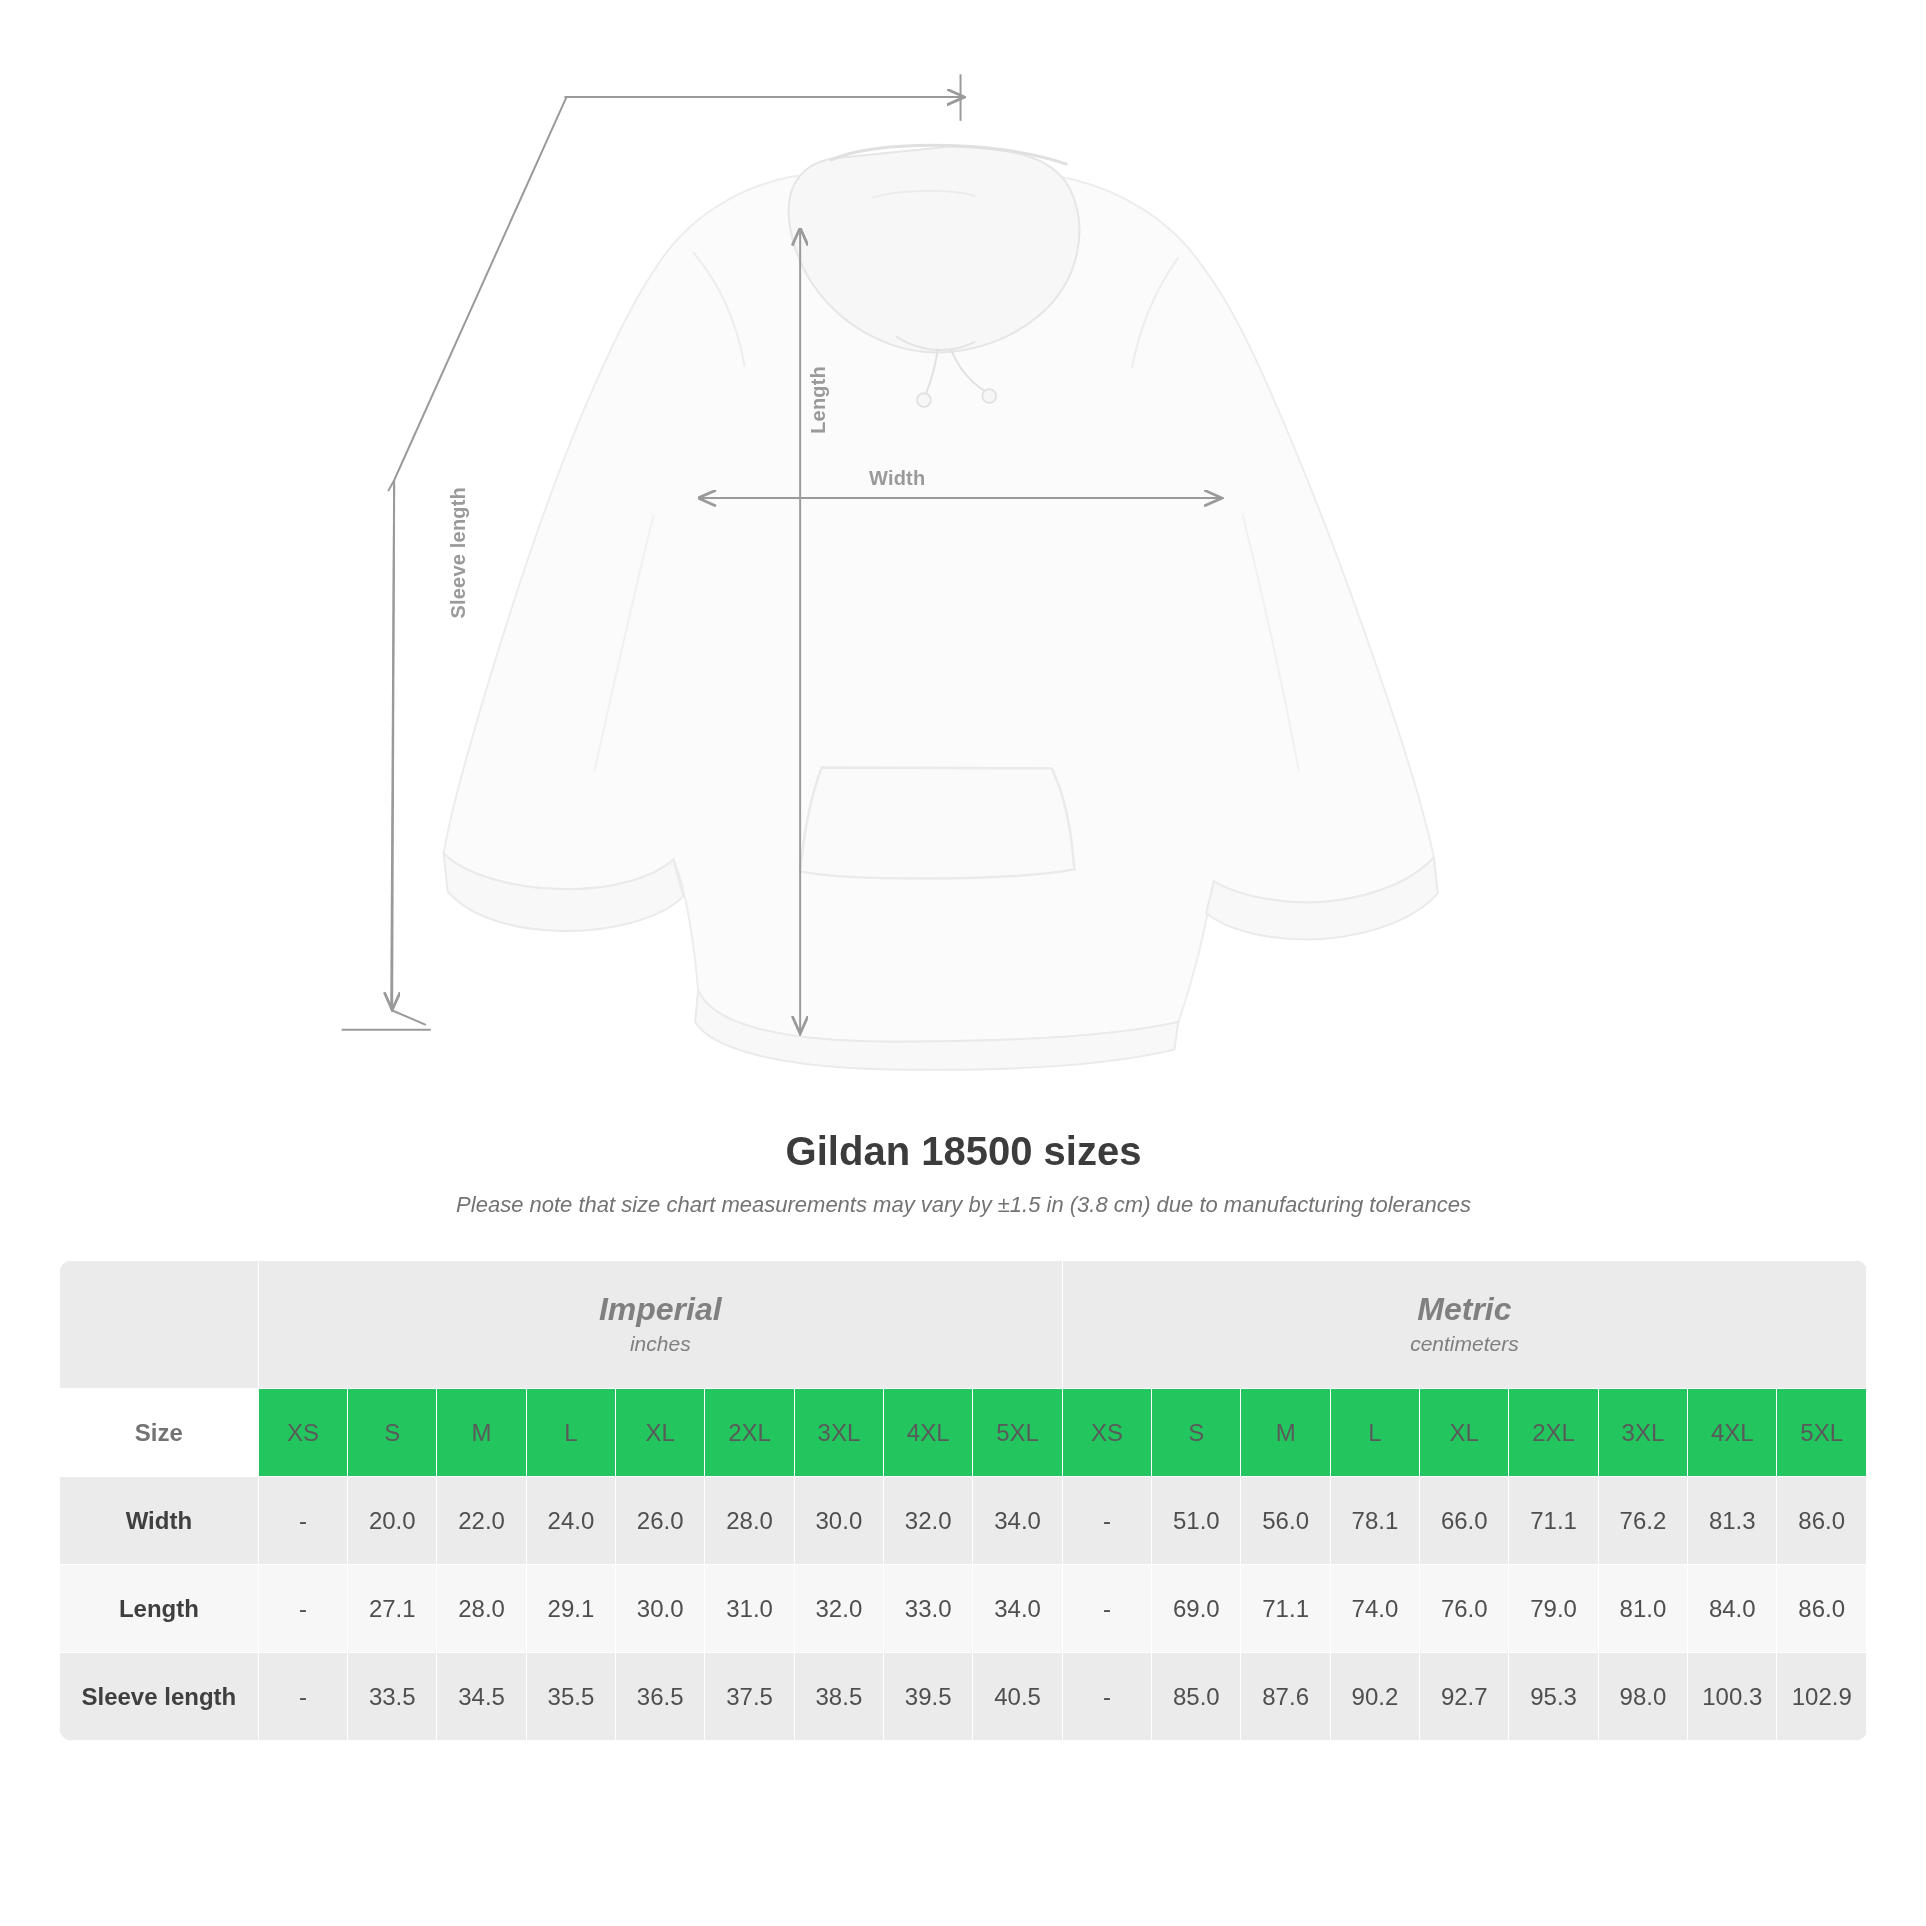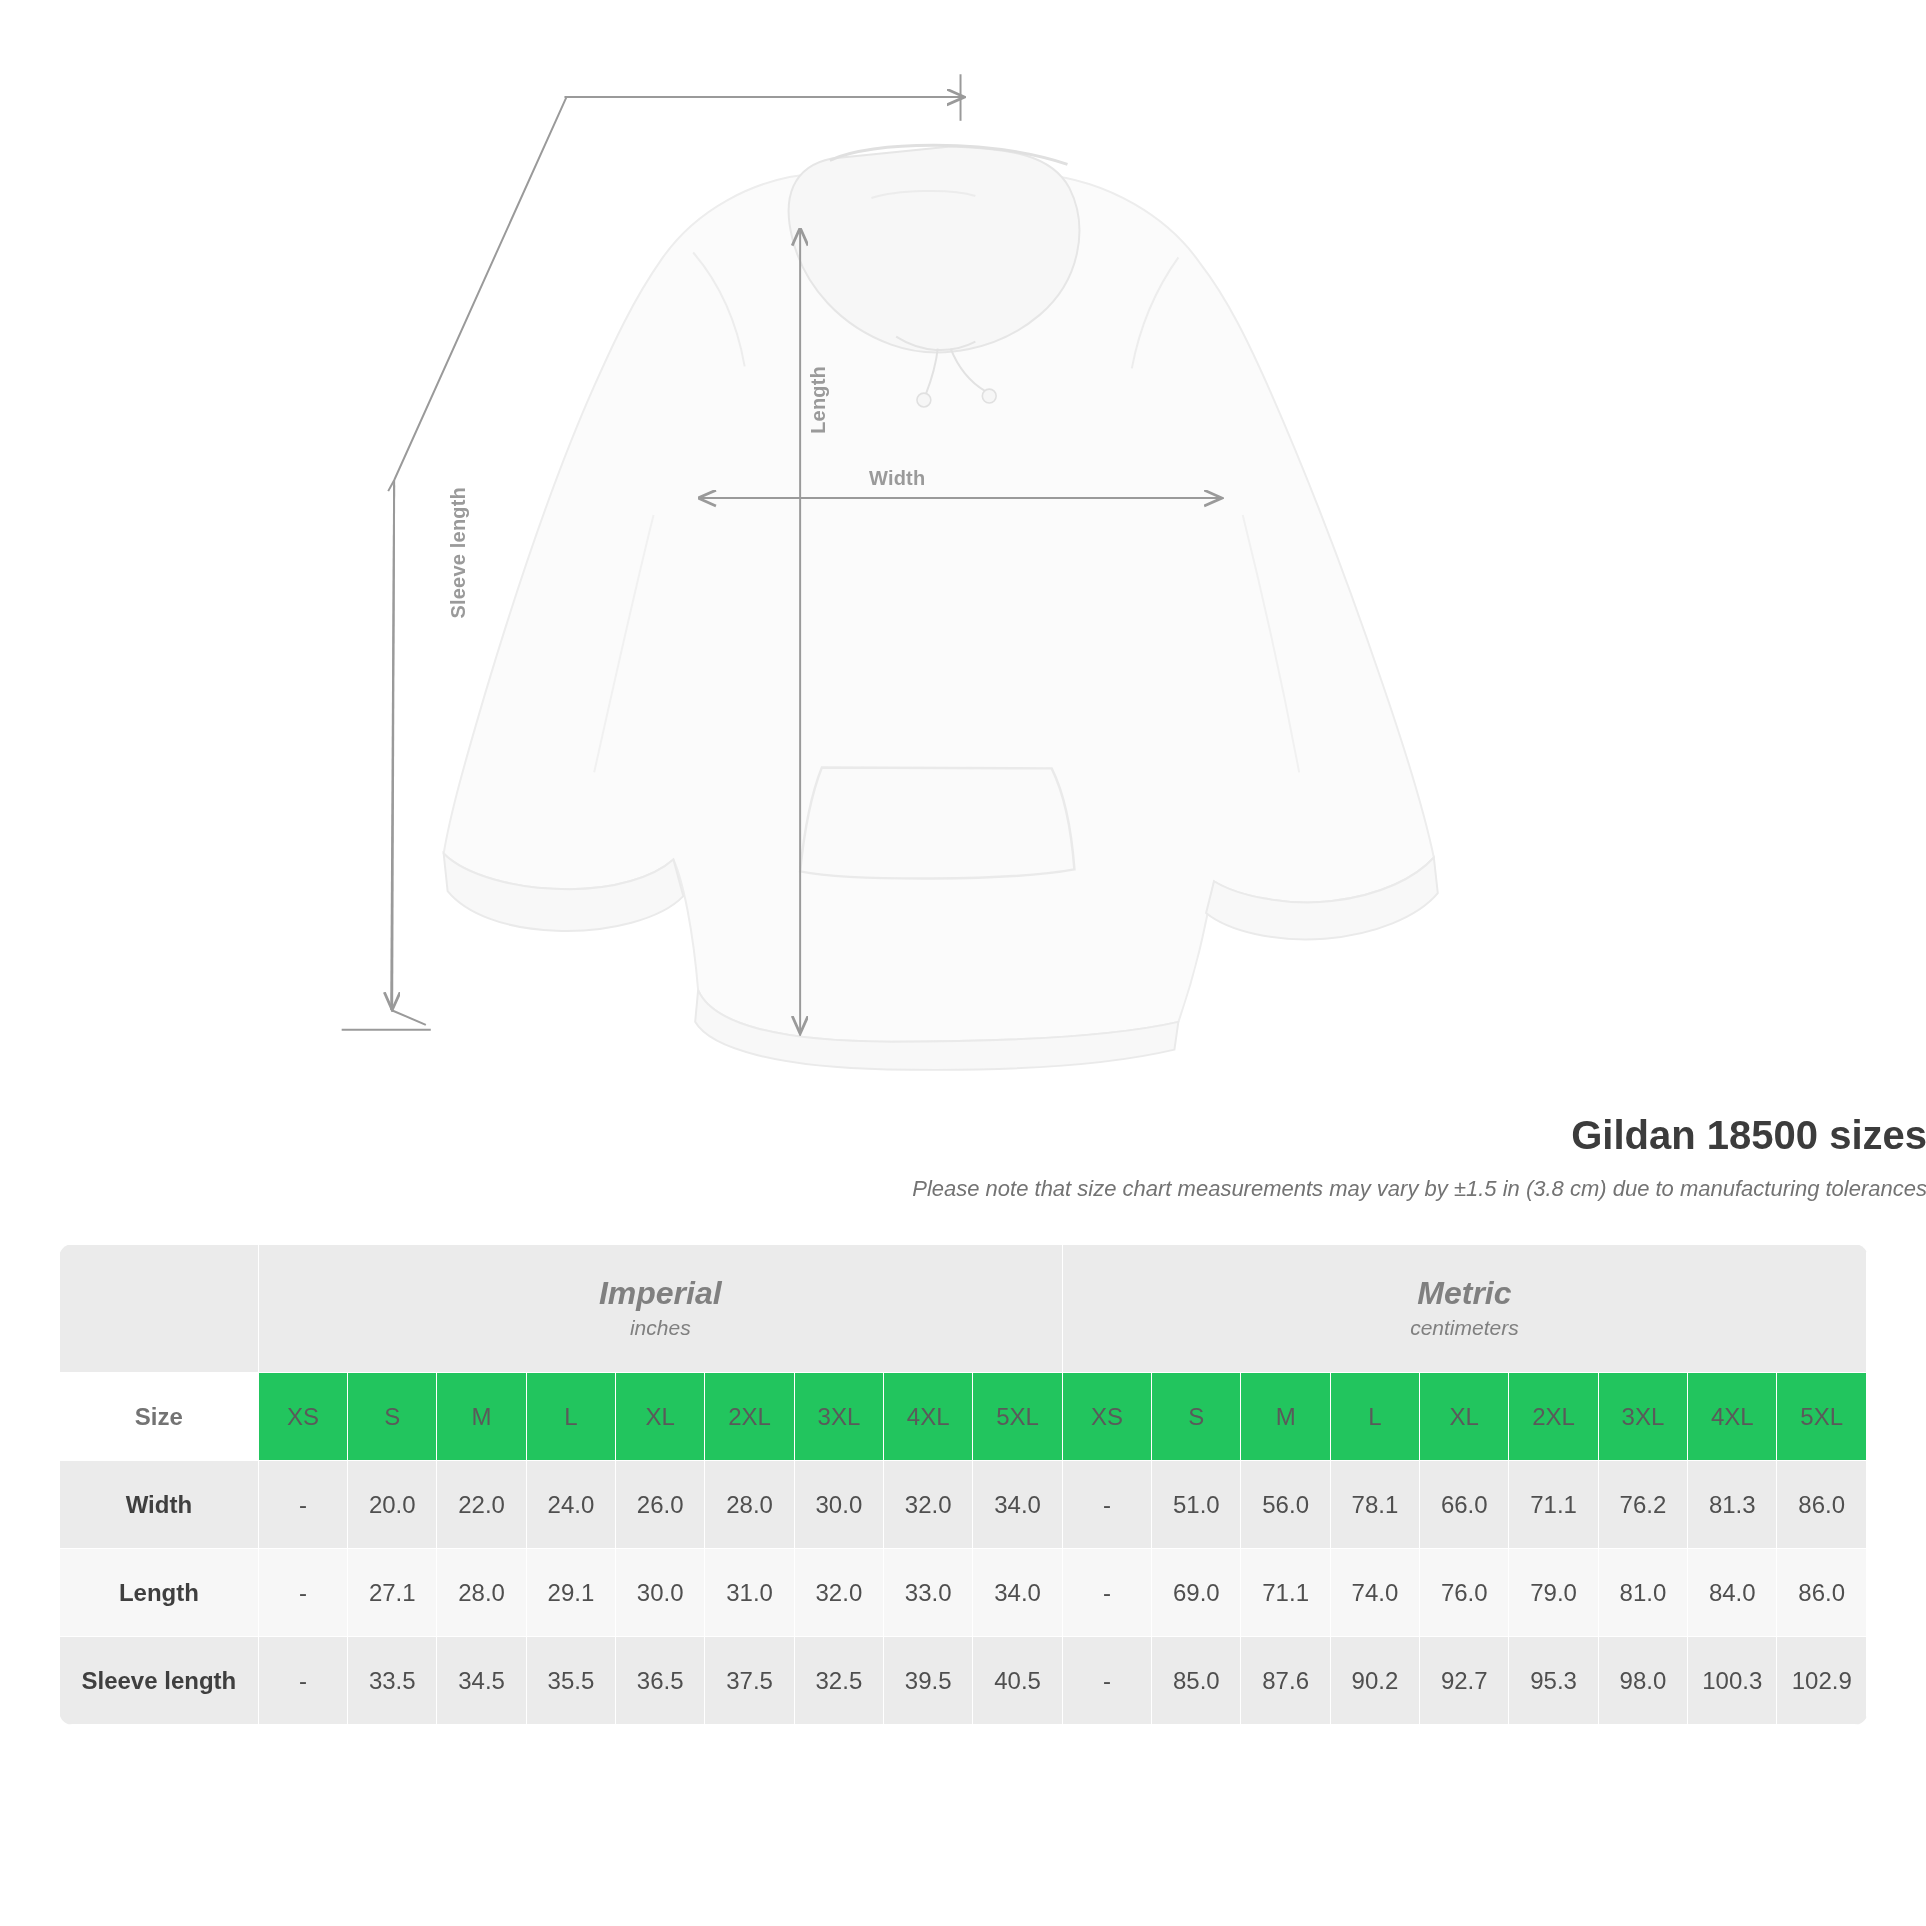--- a/index.html
+++ b/index.html
@@ -41,22 +41,22 @@
     font-size: 20px;
     letter-spacing: 0.2px;
   }
   .dim-label.vertical {
     writing-mode: vertical-rl;
     transform: rotate(180deg);
   }
 
   
   .title-block {
-    text-align: right;
-    margin-top: 4px;
+    text-align: center;
+    margin-top: 20px;
   }
   .chart-title {
     font-size: 40px;
     font-weight: bold;
     color: #3c3c3c;
     margin: 0 0 18px 0;
   }
   .chart-note {
     font-size: 22px;
     font-style: italic;
@@ -342,21 +342,21 @@
         </tr>
 
         <tr class="data-row shade">
           <td class="rowhead">Sleeve length</td>
           <td>-</td>
           <td>33.5</td>
           <td>34.5</td>
           <td>35.5</td>
           <td>36.5</td>
           <td>37.5</td>
-          <td>32.5</td>
+          <td>38.5</td>
           <td>39.5</td>
           <td>40.5</td>
           <td>-</td>
           <td>85.0</td>
           <td>87.6</td>
           <td>90.2</td>
           <td>92.7</td>
           <td>95.3</td>
           <td>98.0</td>
           <td>100.3</td>

